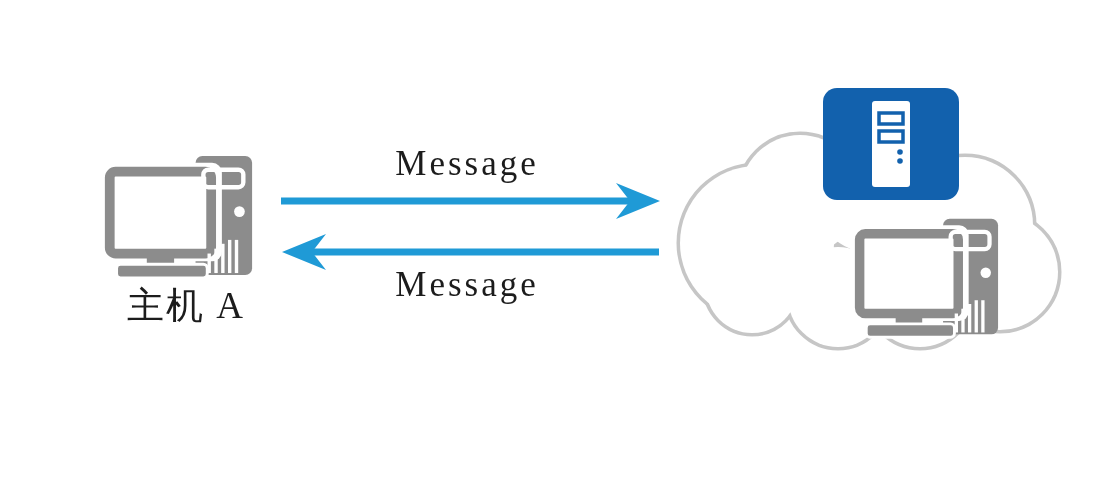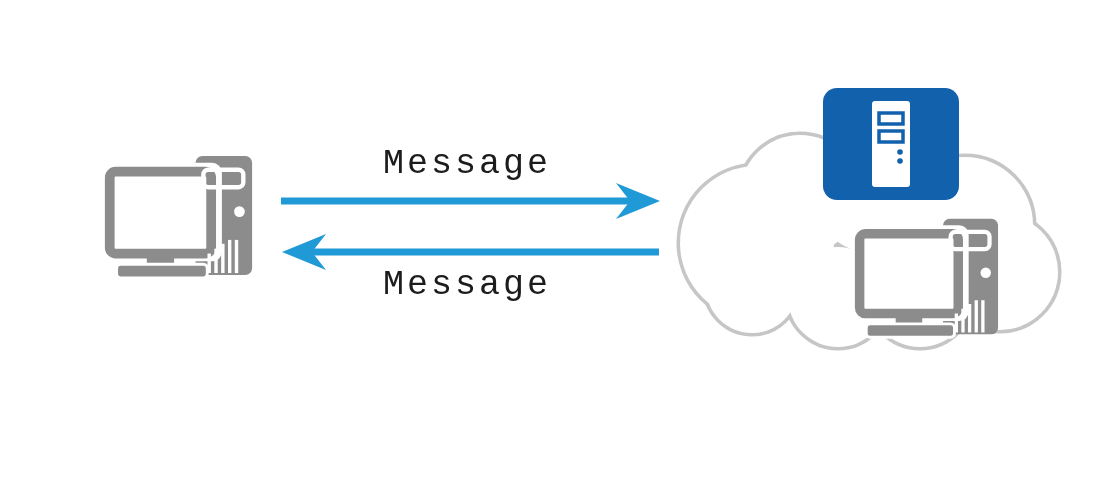--- a/index.html
+++ b/index.html
@@ -2,21 +2,21 @@
 <html><head>
 <meta charset="utf-8">
 <style>
   html,body{margin:0;padding:0;background:#ffffff;}
   .stage{
     position:relative;
     width:1100px;
     height:477px;
     background:#ffffff;
     overflow:hidden;
-    font-family:Liberation Mono, monospace;
+    font-family:Liberation Serif, serif;
   }
   .diagram-svg{position:absolute;left:0;top:0;}
   .label{
     position:absolute;
     color:#1c1c1c;
     white-space:nowrap;
     transform:translateX(-50%);
   }
   .msg-label{
     font-size:35px;
@@ -114,14 +114,15 @@
     <g>
       <line x1="310" y1="252" x2="659" y2="252" stroke="#1f9ad6" stroke-width="7"></line>
       <path d="M282 252 L326 234 L312 252 L326 270 Z" fill="#1f9ad6"></path>
     </g>
   </svg>
 
   <div class="label msg-label" style="left:467px;top:144px;">Message</div>
 
   <div class="label msg-label" style="left:467px;top:265px;">Message</div>
 
+  <div class="label host-label" style="left:186px;top:281px;">主机 A</div>
 
 </div>
 
 </body></html>

